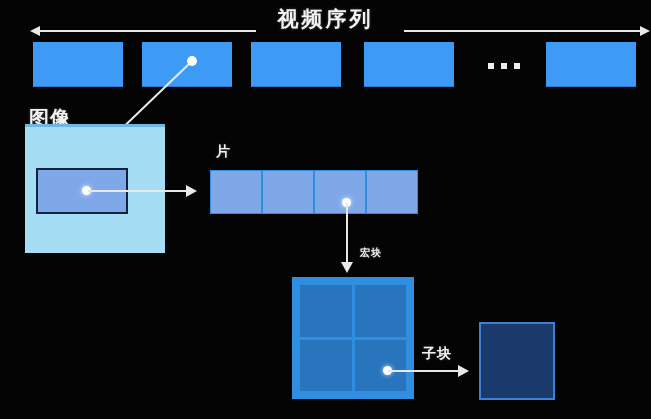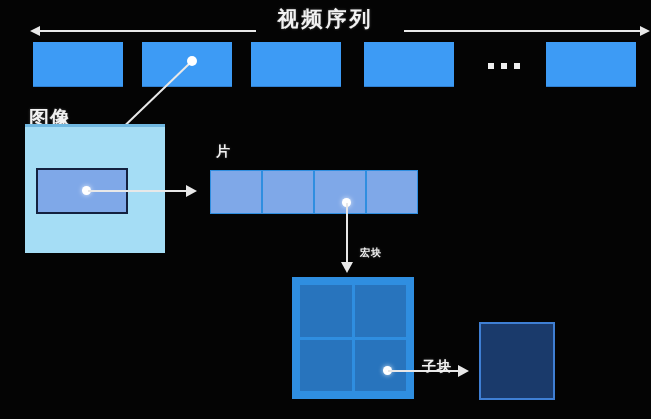--- a/index.html
+++ b/index.html
@@ -27,21 +27,21 @@
     top: 5px;
     left: 0;
     width: 651px;
     text-align: center;
     font-size: 21px;
     letter-spacing: 3px;
   }
   #label-image   { left: 29px;  top: 105px; font-size: 20px; }
   #label-slice   { left: 216px; top: 143px; font-size: 14px; }
   #label-macro   { left: 360px; top: 246px; font-size: 10px; }
-  #label-sub     { left: 422px; top: 358px; font-size: 14px; }
+  #label-sub     { left: 422px; top: 345px; font-size: 14px; }
 
   
   .arrow-bar {
     position: absolute;
     height: 2px;
     background: #e8e8e8;
     top: 30px;
   }
   #seq-arrow-left  { left: 38px;  width: 218px; }
   #seq-arrow-right { left: 404px; width: 236px; }

